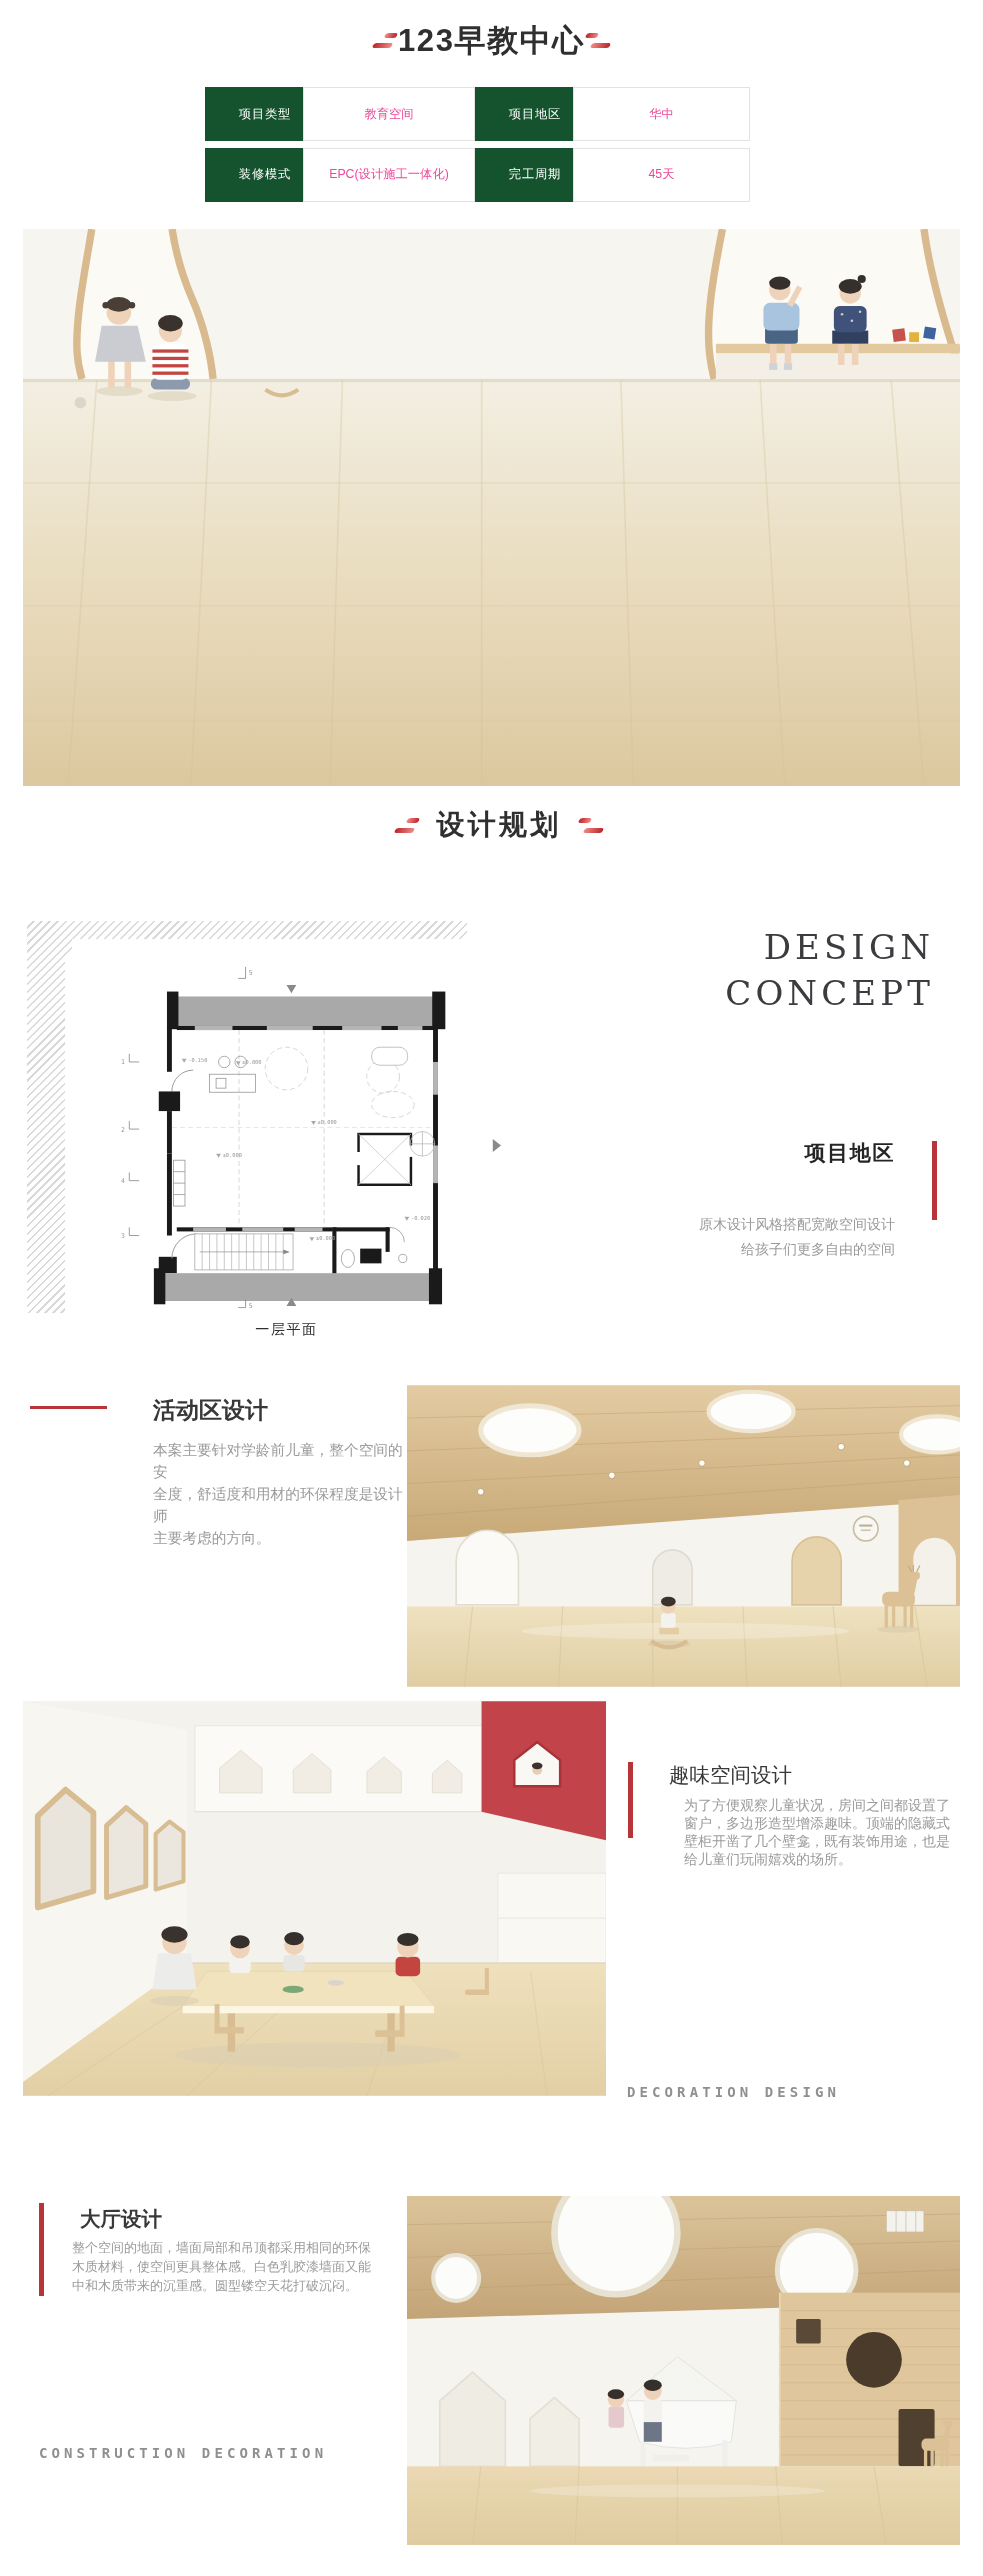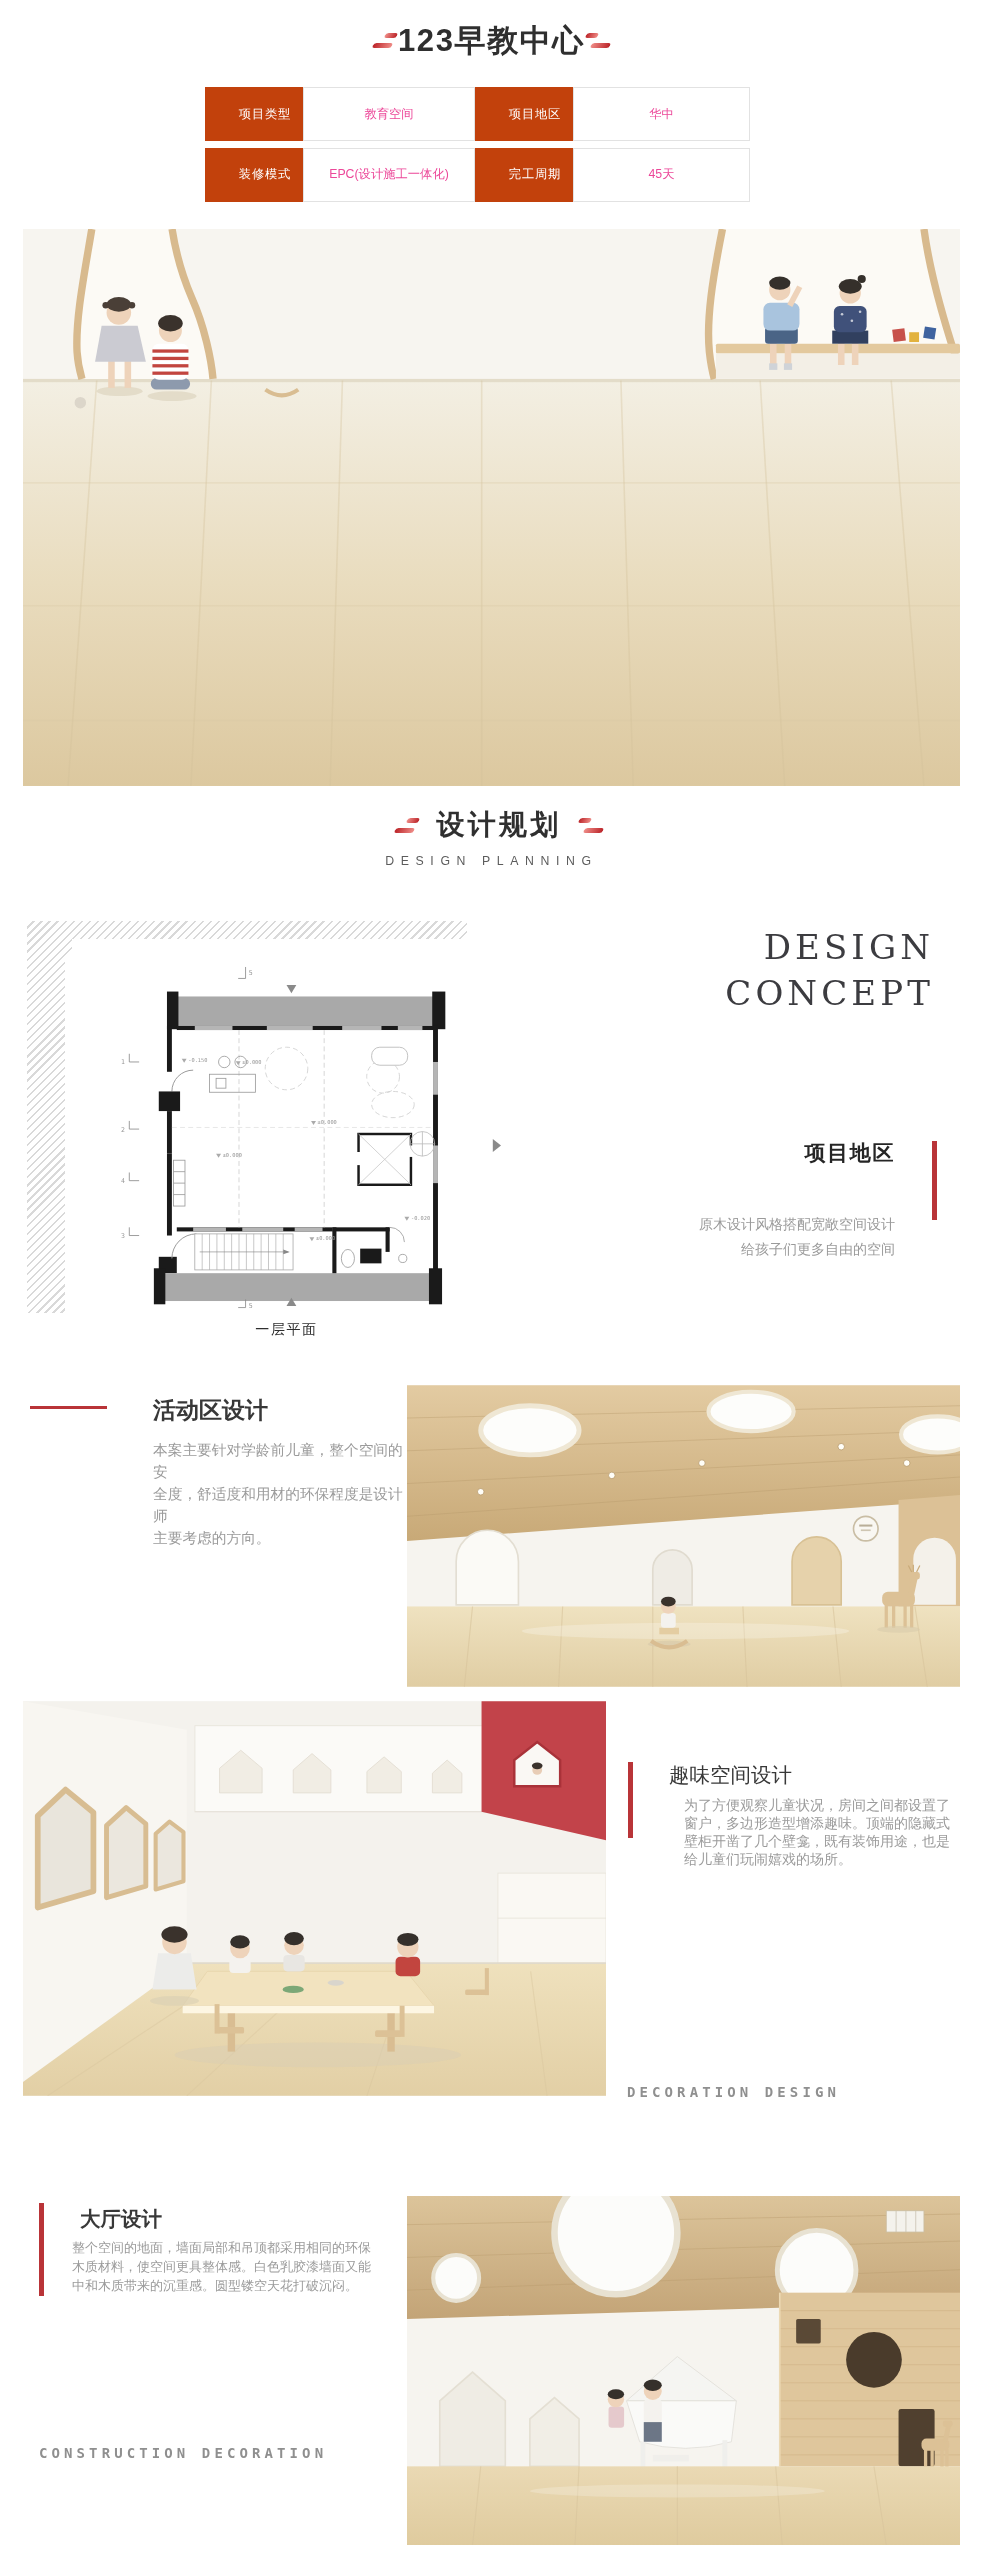--- a/index.html
+++ b/index.html
@@ -13,21 +13,21 @@
   .mk i{position:absolute;height:4.9px;border-radius:2.5px;transform:skewX(-25deg);}
   .mk-l .a{top:1.6px;right:0.8px;width:12.3px;background:linear-gradient(90deg,#ef8d88,#bb2328);}
   .mk-l .b{bottom:1.6px;left:0;width:19px;background:linear-gradient(90deg,#bb2328,#ef8d88);}
   .mk-r .a{top:1.6px;left:0.8px;width:12.3px;background:linear-gradient(90deg,#bb2328,#ef8d88);}
   .mk-r .b{bottom:1.6px;right:0;width:19px;background:linear-gradient(90deg,#ef8d88,#bb2328);}
 
   
   .info-table{position:absolute;left:205px;top:87px;display:grid;
               grid-template-columns:98px 172px 98px 177px;grid-auto-rows:54px;row-gap:6.6px;}
   .cell{display:flex;align-items:center;justify-content:center;font-size:12.3px;box-sizing:border-box;}
-  .cell.label{background:#c2410c;color:#fff;letter-spacing:0.8px;padding-left:22px;}
+  .cell.label{background:#14532d;color:#fff;letter-spacing:0.8px;padding-left:22px;}
   .cell.value{background:#fff;border:0.8px solid #e2e2e2;color:#ec4899;}
 
   
   figure{margin:0;}
   .hero{position:absolute;left:23px;top:229px;width:937px;height:557px;}
   .activity-photo{position:absolute;left:407px;top:1385px;width:553px;height:302px;}
   .fun-photo{position:absolute;left:23px;top:1701px;width:583px;height:395px;}
   .hall-photo{position:absolute;left:407px;top:2196px;width:553px;height:349px;}
   .photo svg{display:block;width:100%;height:100%;}
 
@@ -206,21 +206,20 @@
       <span class="mk mk-l">
           <i class="a"></i>
           <i class="b"></i>
         </span>
       <h2 class="planning-title">设计规划</h2>
       <span class="mk mk-r">
           <i class="a"></i>
           <i class="b"></i>
         </span>
     </div>
-    <div class="planning-sub">DESIGN PLANNING</div>
   </div>
 
   <div class="hatch hatch-top"></div>
   <div class="hatch hatch-left"></div>
 
   <figure class="plan-figure">
     <svg viewBox="0 0 524 454">
       <rect width="524" height="454" fill="#ffffff"></rect>
 
       <rect x="128" y="70" width="314" height="36" fill="#a9a9a9"></rect>

